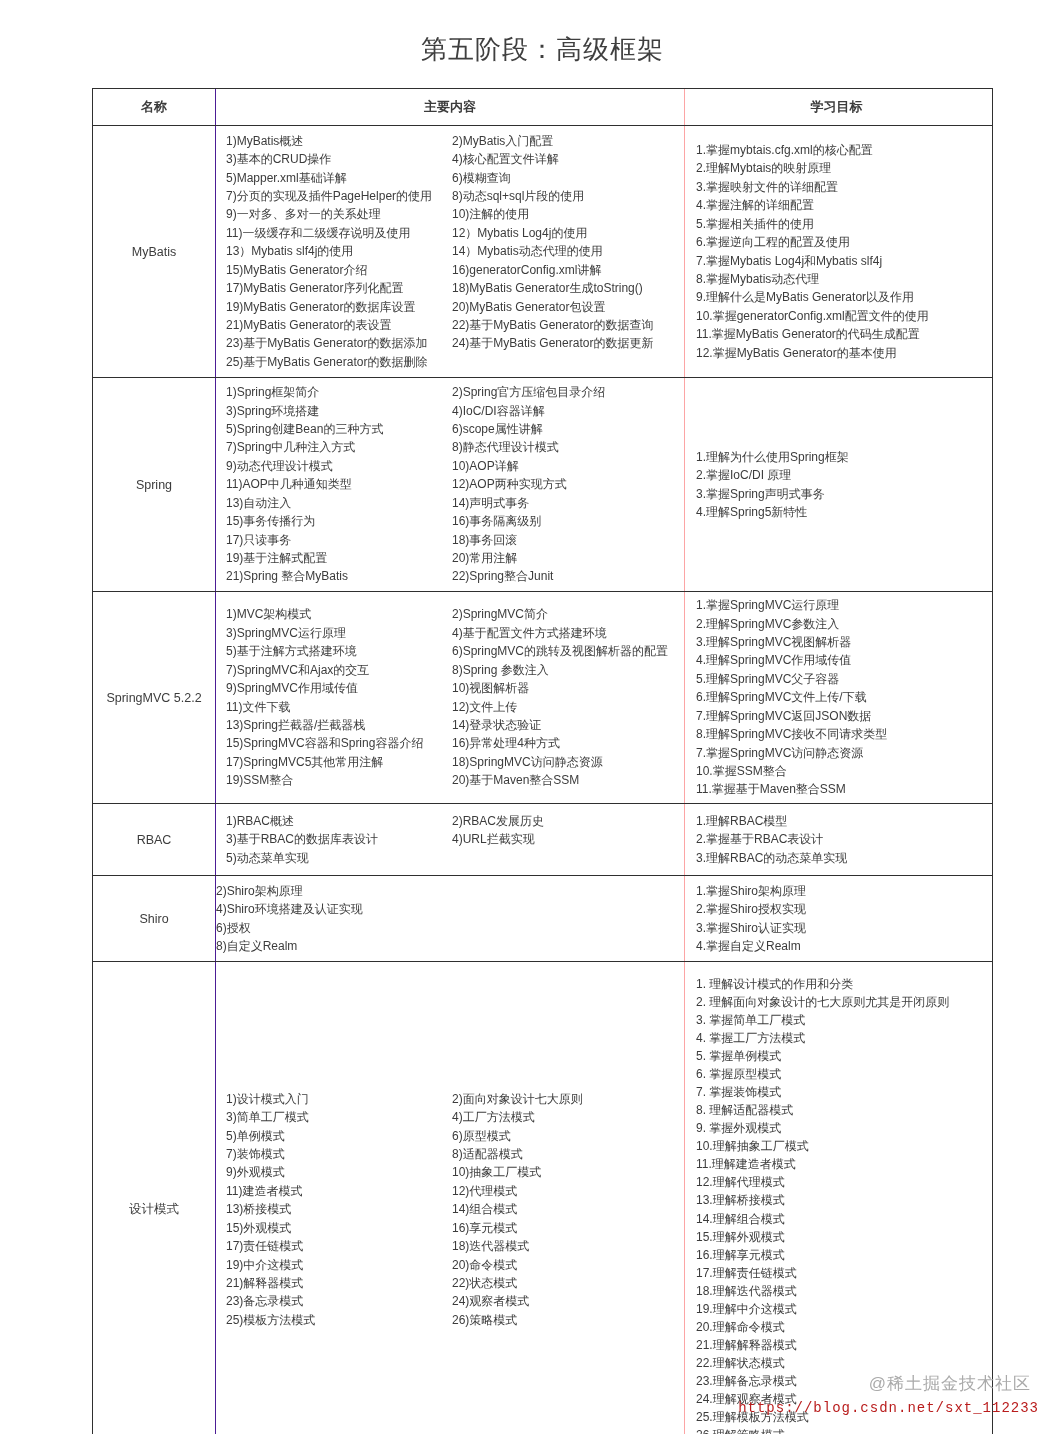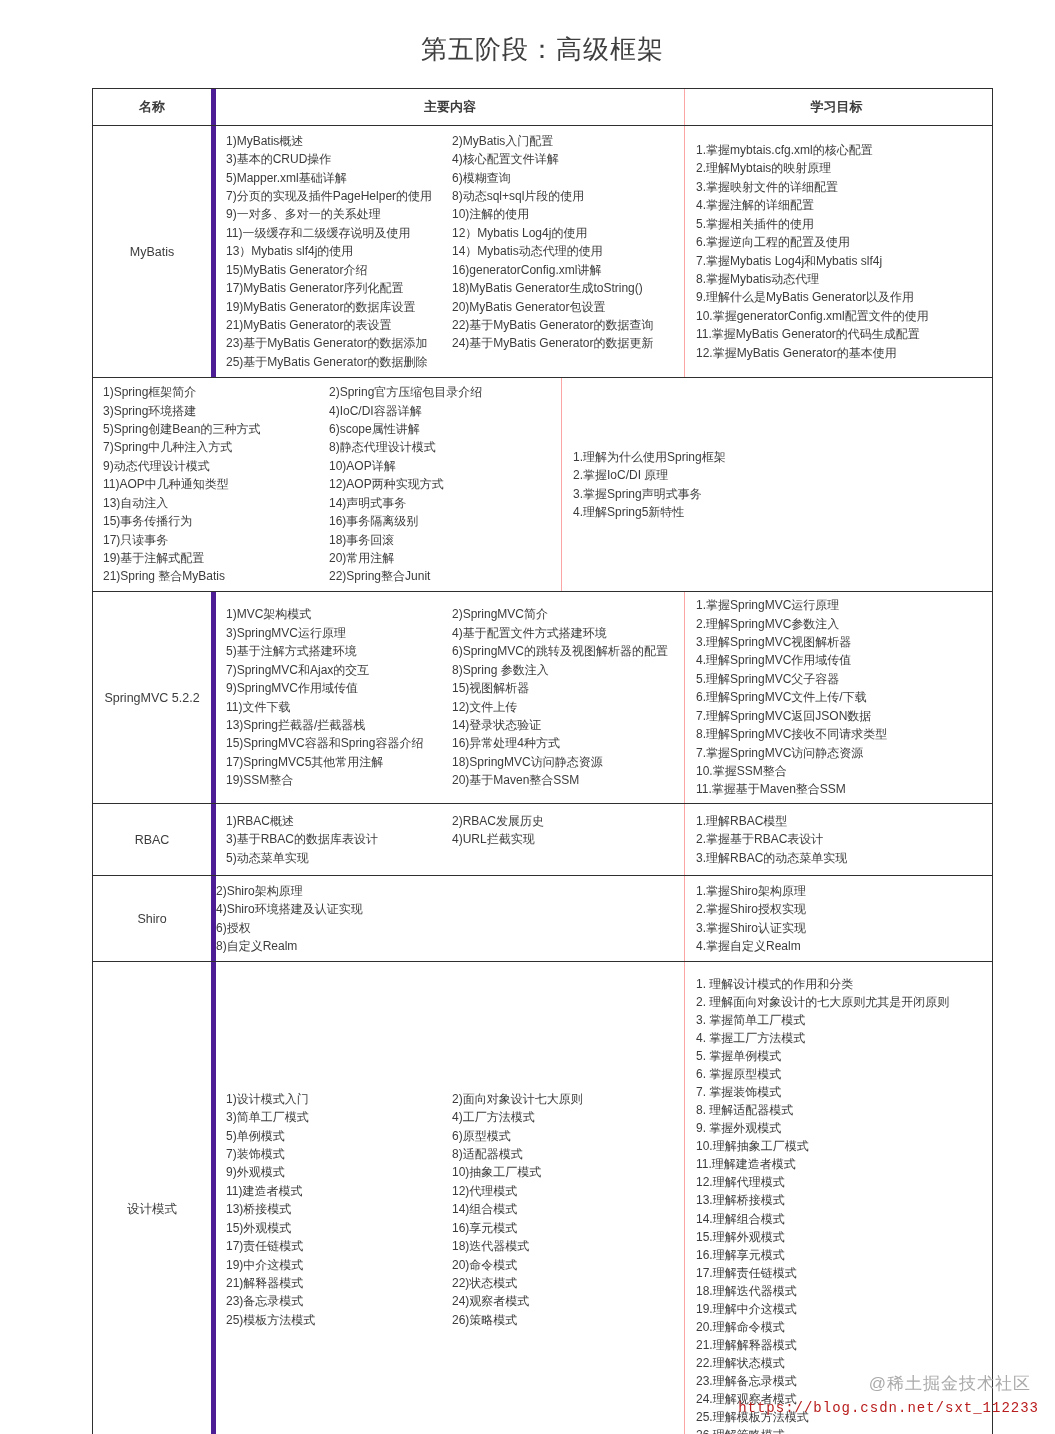--- a/index.html
+++ b/index.html
@@ -15,21 +15,21 @@
     text-align:center;font-size:26px;letter-spacing:1px;color:#3f3f3f;
   }
   .table{
     position:absolute;top:88px;left:92px;width:901px;
     border:1px solid #2f2f2f;border-bottom:none;
     box-sizing:border-box;background:#fff;
   }
   .trow{display:flex;border-bottom:1px solid #2f2f2f;box-sizing:border-box;}
   .cell{box-sizing:border-box;display:flex;flex-direction:column;justify-content:center;}
   .name-cell{
-    width:123px;border-right:5px solid #4c1d95;
+    width:123px;border-right:1px solid #4c1d95;
     align-items:center;text-align:center;font-size:12.5px;
   }
   .content-cell{width:469px;border-right:1px solid #fca5a5;flex-direction:row;align-items:center;}
   .content-inner{display:flex;width:100%;}
   .col-left{width:236px;padding-left:10px;box-sizing:border-box;}
   .col-right{flex:1;}
   .goals-cell{flex:1;padding-left:11px;padding-right:4px;}
   .line{font-size:12px;line-height:18.4px;white-space:nowrap;}
   .header-row{height:37px;}
   .header-row .cell{justify-content:center;}
@@ -113,20 +113,21 @@
             <div class="line">7.掌握Mybatis Log4j和Mybatis slf4j</div>
             <div class="line">8.掌握Mybatis动态代理</div>
             <div class="line">9.理解什么是MyBatis Generator以及作用</div>
             <div class="line">10.掌握generatorConfig.xml配置文件的使用</div>
             <div class="line">11.掌握MyBatis Generator的代码生成配置</div>
             <div class="line">12.掌握MyBatis Generator的基本使用</div>
           </div>
   </div>
 
   <div class="trow row-1">
+    <div class="cell name-cell">Spring</div>
     <div class="cell content-cell">
       <div class="content-inner">
         <div class="col-left">
                 <div class="line">1)Spring框架简介</div>
                 <div class="line">3)Spring环境搭建</div>
                 <div class="line">5)Spring创建Bean的三种方式</div>
                 <div class="line">7)Spring中几种注入方式</div>
                 <div class="line">9)动态代理设计模式</div>
                 <div class="line">11)AOP中几种通知类型</div>
                 <div class="line">13)自动注入</div>
@@ -172,21 +173,21 @@
                 <div class="line">13)Spring拦截器/拦截器栈</div>
                 <div class="line">15)SpringMVC容器和Spring容器介绍</div>
                 <div class="line">17)SpringMVC5其他常用注解</div>
                 <div class="line">19)SSM整合</div>
               </div>
         <div class="col-right">
                 <div class="line">2)SpringMVC简介</div>
                 <div class="line">4)基于配置文件方式搭建环境</div>
                 <div class="line">6)SpringMVC的跳转及视图解析器的配置</div>
                 <div class="line">8)Spring 参数注入</div>
-                <div class="line">15)视图解析器</div>
+                <div class="line">10)视图解析器</div>
                 <div class="line">12)文件上传</div>
                 <div class="line">14)登录状态验证</div>
                 <div class="line">16)异常处理4种方式</div>
                 <div class="line">18)SpringMVC访问静态资源</div>
                 <div class="line">20)基于Maven整合SSM</div>
               </div>
       </div>
     </div>
     <div class="cell goals-cell">
             <div class="line">1.掌握SpringMVC运行原理</div>

